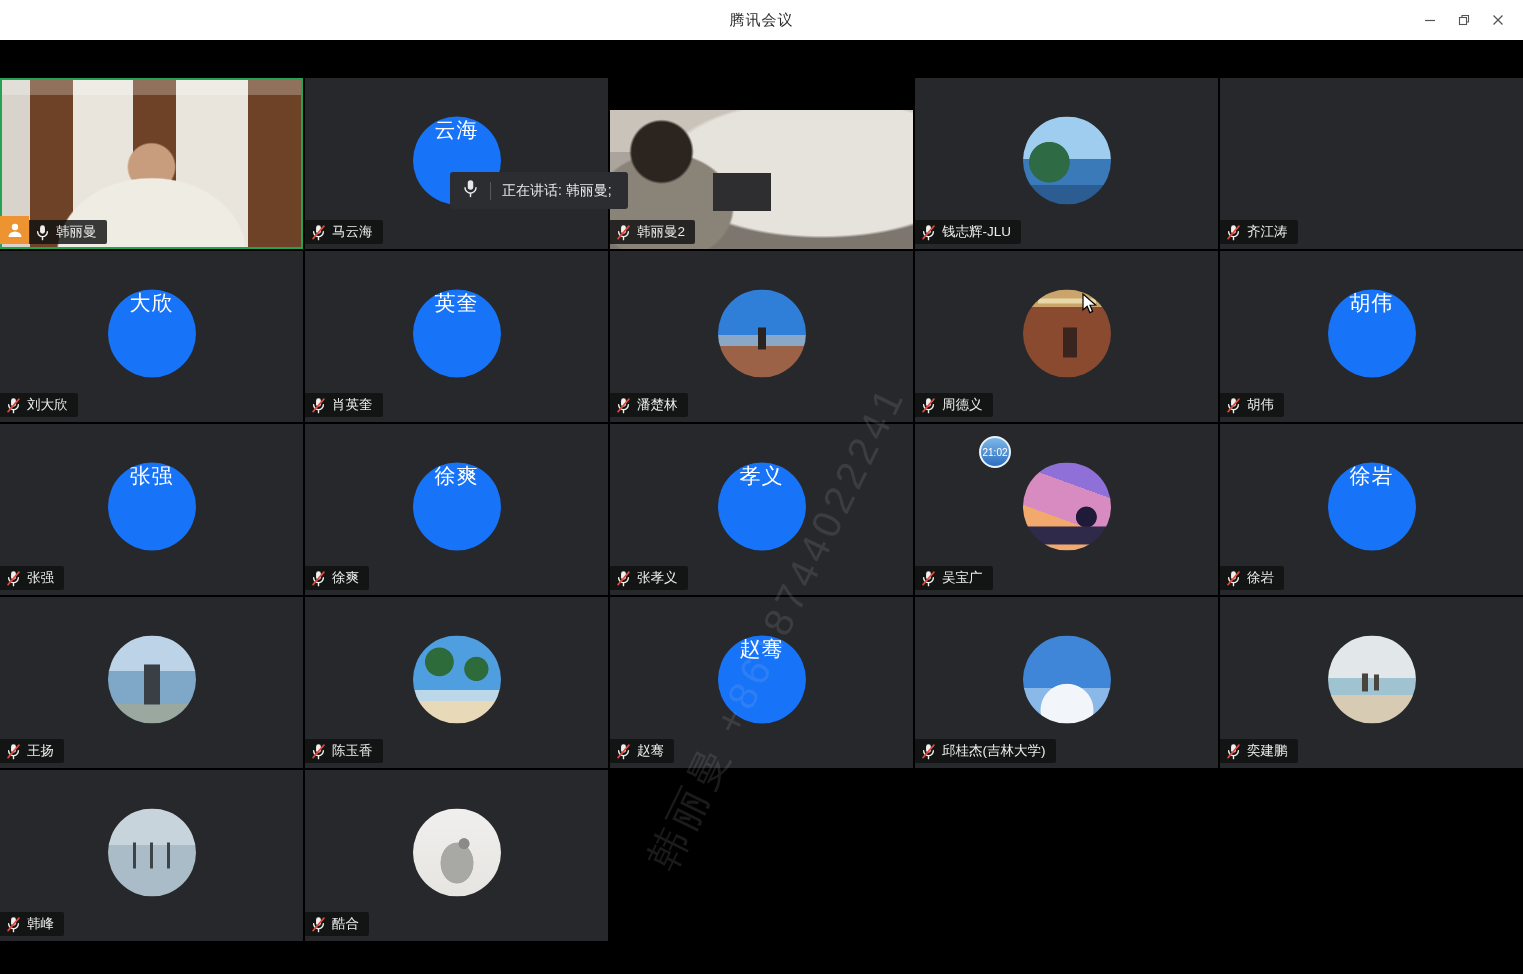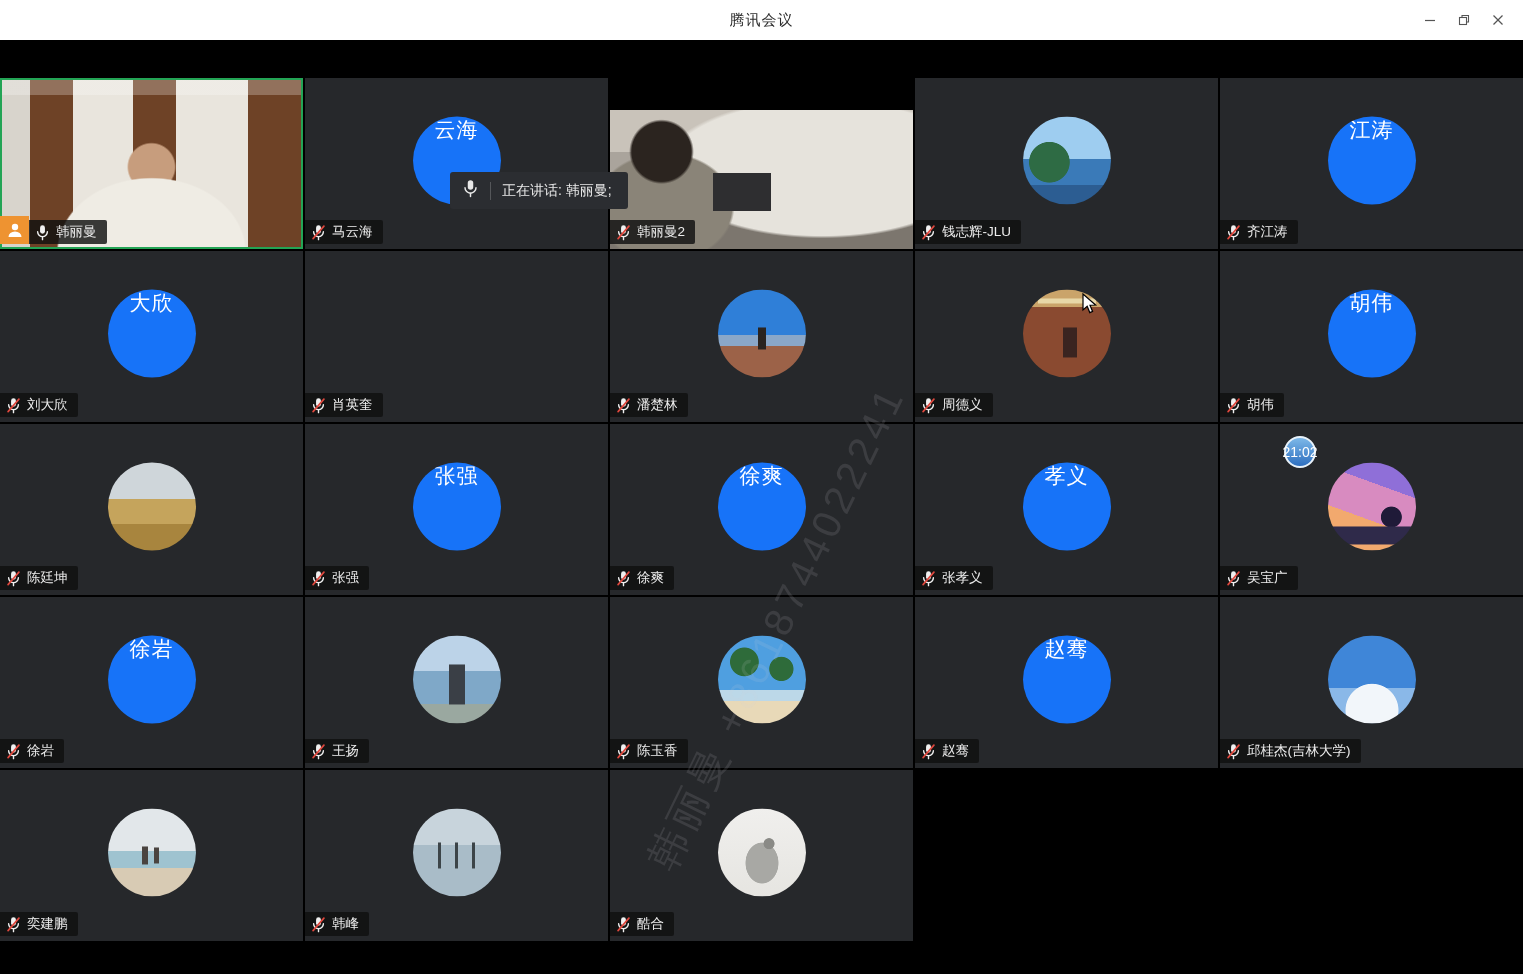--- a/index.html
+++ b/index.html
@@ -86,21 +86,21 @@
   .label svg { display:block; flex:0 0 auto; }
   .label.no-mic { padding-left:9px; }
 
   
   .member-badge { position:absolute; left:0; bottom:5px; width:29px; height:28px; background:#ee9331;
                   display:flex; align-items:center; justify-content:center; }
   .member-badge + .label { left:29px; border-radius:0 2px 2px 0; }
   .clock-badge { position:absolute; left:64px; top:12px; width:32px; height:32px; border-radius:50%;
                  background:linear-gradient(180deg,#7db8e8,#2d6fc0); border:2px solid #e8f2fa;
                  display:flex; align-items:center; justify-content:center; }
-  .clock-badge span { color:#fff; font-size:14px; }
+  .clock-badge span { color:#fff; font-size:10px; }
 
   
   .toast { position:absolute; left:450px; top:172px; height:37px; background:#2b2d31; border-radius:3px;
            display:flex; align-items:center; padding:0 16px 0 12px; gap:11px; z-index:30; }
   .toast .divider { width:1px; height:18px; background:#55575a; }
   .toast .txt { color:#e8e8e8; font-size:14px; white-space:nowrap; }
 
   
   .watermark { position:absolute; left:510px; top:600px; z-index:20; pointer-events:none;
                transform:rotate(-64deg); transform-origin:center;
@@ -187,23 +187,20 @@
           <svg width="15" height="17" viewBox="0 0 16 18" fill="none" stroke="#f0f0f0" stroke-width="1.5" stroke-linecap="round">
             <rect x="5.4" y="1.2" width="5.2" height="9" rx="2.6" fill="#f0f0f0" stroke="none"></rect>
             <path d="M2.8 8.2 a5.2 5.2 0 0 0 10.4 0"></path>
             <line x1="8" y1="13.6" x2="8" y2="16.6"></line>
             <line x1="2.2" y1="15.5" x2="13.8" y2="2.2" stroke="#e0483e" stroke-width="1.8"></line>
           </svg>
           <span class="nm">钱志辉-JLU</span>
         </div>
       </div>
       <div class="tile">
-        <div class="avatar circle-initials">
-          <span>江涛</span>
-        </div>
         <div class="label">
           <svg width="15" height="17" viewBox="0 0 16 18" fill="none" stroke="#f0f0f0" stroke-width="1.5" stroke-linecap="round">
             <rect x="5.4" y="1.2" width="5.2" height="9" rx="2.6" fill="#f0f0f0" stroke="none"></rect>
             <path d="M2.8 8.2 a5.2 5.2 0 0 0 10.4 0"></path>
             <line x1="8" y1="13.6" x2="8" y2="16.6"></line>
             <line x1="2.2" y1="15.5" x2="13.8" y2="2.2" stroke="#e0483e" stroke-width="1.8"></line>
           </svg>
           <span class="nm">齐江涛</span>
         </div>
       </div>
@@ -215,20 +212,23 @@
           <svg width="15" height="17" viewBox="0 0 16 18" fill="none" stroke="#f0f0f0" stroke-width="1.5" stroke-linecap="round">
             <rect x="5.4" y="1.2" width="5.2" height="9" rx="2.6" fill="#f0f0f0" stroke="none"></rect>
             <path d="M2.8 8.2 a5.2 5.2 0 0 0 10.4 0"></path>
             <line x1="8" y1="13.6" x2="8" y2="16.6"></line>
             <line x1="2.2" y1="15.5" x2="13.8" y2="2.2" stroke="#e0483e" stroke-width="1.8"></line>
           </svg>
           <span class="nm">刘大欣</span>
         </div>
       </div>
       <div class="tile">
+        <div class="avatar circle-initials">
+          <span>英奎</span>
+        </div>
         <div class="label">
           <svg width="15" height="17" viewBox="0 0 16 18" fill="none" stroke="#f0f0f0" stroke-width="1.5" stroke-linecap="round">
             <rect x="5.4" y="1.2" width="5.2" height="9" rx="2.6" fill="#f0f0f0" stroke="none"></rect>
             <path d="M2.8 8.2 a5.2 5.2 0 0 0 10.4 0"></path>
             <line x1="8" y1="13.6" x2="8" y2="16.6"></line>
             <line x1="2.2" y1="15.5" x2="13.8" y2="2.2" stroke="#e0483e" stroke-width="1.8"></line>
           </svg>
           <span class="nm">肖英奎</span>
         </div>
       </div>
@@ -261,32 +261,20 @@
           <span>胡伟</span>
         </div>
         <div class="label">
           <svg width="15" height="17" viewBox="0 0 16 18" fill="none" stroke="#f0f0f0" stroke-width="1.5" stroke-linecap="round">
             <rect x="5.4" y="1.2" width="5.2" height="9" rx="2.6" fill="#f0f0f0" stroke="none"></rect>
             <path d="M2.8 8.2 a5.2 5.2 0 0 0 10.4 0"></path>
             <line x1="8" y1="13.6" x2="8" y2="16.6"></line>
             <line x1="2.2" y1="15.5" x2="13.8" y2="2.2" stroke="#e0483e" stroke-width="1.8"></line>
           </svg>
           <span class="nm">胡伟</span>
-        </div>
-      </div>
-      <div class="tile">
-        <div class="avatar kind-grassland"></div>
-        <div class="label">
-          <svg width="15" height="17" viewBox="0 0 16 18" fill="none" stroke="#f0f0f0" stroke-width="1.5" stroke-linecap="round">
-            <rect x="5.4" y="1.2" width="5.2" height="9" rx="2.6" fill="#f0f0f0" stroke="none"></rect>
-            <path d="M2.8 8.2 a5.2 5.2 0 0 0 10.4 0"></path>
-            <line x1="8" y1="13.6" x2="8" y2="16.6"></line>
-            <line x1="2.2" y1="15.5" x2="13.8" y2="2.2" stroke="#e0483e" stroke-width="1.8"></line>
-          </svg>
-          <span class="nm">陈廷坤</span>
         </div>
       </div>
       <div class="tile">
         <div class="avatar circle-initials">
           <span>张强</span>
         </div>
         <div class="label">
           <svg width="15" height="17" viewBox="0 0 16 18" fill="none" stroke="#f0f0f0" stroke-width="1.5" stroke-linecap="round">
             <rect x="5.4" y="1.2" width="5.2" height="9" rx="2.6" fill="#f0f0f0" stroke="none"></rect>
             <path d="M2.8 8.2 a5.2 5.2 0 0 0 10.4 0"></path>

